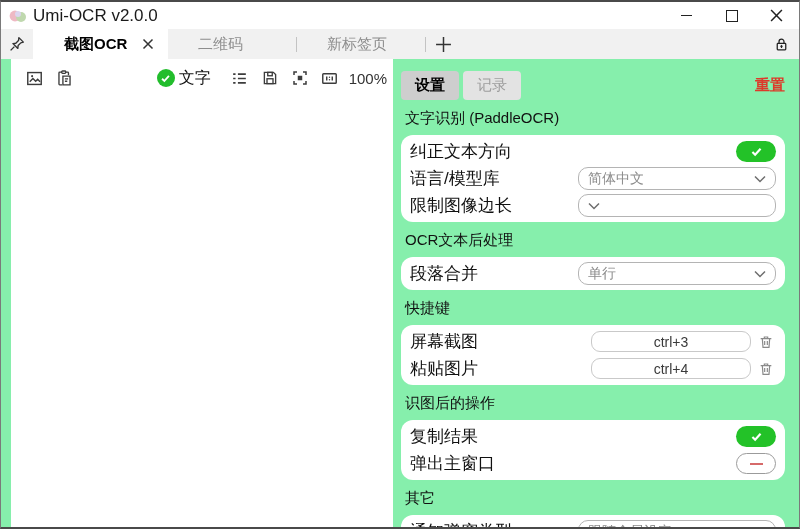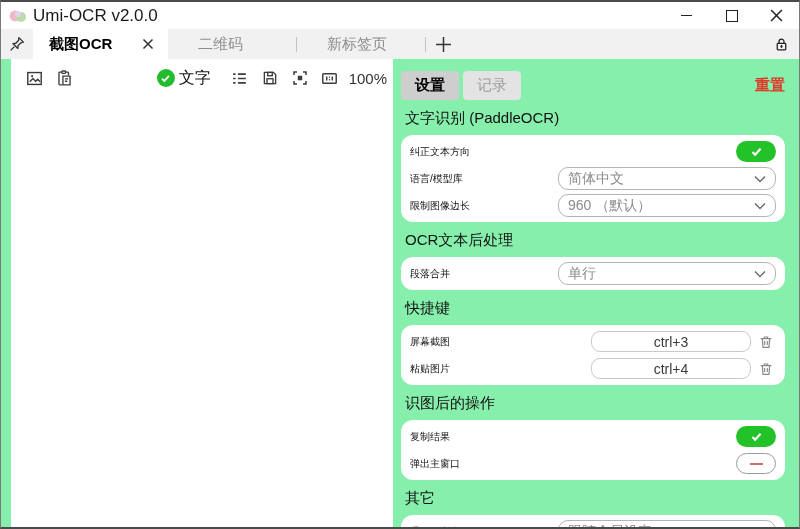--- a/index.html
+++ b/index.html
@@ -12,21 +12,21 @@
   .win-title{font-size:17px;color:#1a1a1a;}
   .win-controls{margin-left:auto;display:flex;height:100%;}
   .win-btn{width:45px;height:100%;display:flex;align-items:center;justify-content:center;cursor:default;}
   .min-glyph{width:11px;height:0;border-top:1.6px solid #222;}
   .max-glyph{width:10px;height:10px;border:1.4px solid #222;}
 
   
   .tab-bar{height:30px;background:#f1f1f1;display:flex;align-items:stretch;flex:0 0 auto;}
   .pin-btn{width:32px;display:flex;align-items:center;justify-content:center;}
   .tab{display:flex;align-items:center;font-size:15px;color:#8d8d8d;padding:0 10px;box-sizing:border-box;}
-  .tab.active{background:#ffffff;color:#000;font-weight:bold;width:135px;padding-left:16px;}
+  .tab.active{background:#ffffff;color:#000;font-weight:bold;width:135px;padding-left:31px;}
   .tab.active .tab-label{flex:1;}
   .tab.plain{width:128px;padding-left:30px;}
   .tab-close{width:20px;height:20px;display:flex;align-items:center;justify-content:center;}
   .tab-sep{width:1px;height:15px;background:#c3c3c3;align-self:center;}
   .newtab-btn{width:34px;display:flex;align-items:center;justify-content:center;}
   .lock-btn{margin-left:auto;width:36px;display:flex;align-items:center;justify-content:center;}
 
   
   .main{flex:1;display:flex;min-height:0;background:#86efac;}
 
@@ -44,24 +44,24 @@
   
   .right-panel{flex:1;min-width:0;padding:12px 14px 0 8px;overflow:hidden;}
   .settings-tabs{display:flex;align-items:center;margin-bottom:8px;}
   .stab{padding:5px 14px;border-radius:4px;font-size:15px;}
   .stab.active{background:#cecece;color:#000;font-weight:bold;}
   .stab.idle{background:#e3e3e3;color:#9d9d9d;margin-left:4px;}
   .reset-btn{margin-left:auto;font-size:15px;font-weight:bold;}
   .section-title{font-size:15px;color:#111;margin:9px 0 7px 4px;}
   .card{background:#ffffff;border-radius:12px;padding:3px 9px;margin-bottom:2px;}
   .row{display:flex;align-items:center;height:27px;}
-  .row-label{font-size:10px;color:#111;white-space:nowrap;}
+  .row-label{font-size:17px;color:#111;white-space:nowrap;}
   .ctrl{margin-left:auto;display:flex;align-items:center;}
 
-  .dropdown{width:218px;height:23px;border:1px solid #b4b4b4;border-radius:10px;background:#fff;display:flex;align-items:center;padding:4px 9px;box-sizing:border-box;}
+  .dropdown{width:198px;height:23px;border:1px solid #b4b4b4;border-radius:10px;background:#fff;display:flex;align-items:center;padding:4px 9px;box-sizing:border-box;}
   .dropdown .dd-value{font-size:14px;color:#8b8b8b;flex:1;overflow:hidden;white-space:nowrap;}
   .hotkey-input{width:160px;height:21px;border:1px solid #c9c9c9;border-radius:9px;background:#fff;display:flex;align-items:center;justify-content:center;font-size:14px;color:#3a3a3a;box-sizing:border-box;}
   .trash-btn{width:20px;height:20px;margin-left:5px;display:flex;align-items:center;justify-content:center;}
 
   .toggle{width:40px;height:21px;border-radius:11px;display:flex;align-items:center;justify-content:center;box-sizing:border-box;}
   .toggle.on{background:#23c228;}
   .toggle.off{background:#fff;border:1.5px solid #9b9b9b;}
   .minus-glyph{width:13px;height:0;border-top:2px solid #d66a6a;}
 
   svg{display:block;}
@@ -239,21 +239,20 @@
               <svg width="12" height="8" viewBox="0 0 12 8" fill="none" stroke="#6e6e6e" stroke-width="1.5">
                   <path d="M1 1.5l5 5 5-5"></path>
                 </svg>
             </span>
           </span>
         </div>
         <div class="row">
           <span class="row-label">限制图像边长</span>
           <span class="ctrl">
             <span class="dropdown">
-              <span class="dd-value">960 （默认）</span>
               <svg width="12" height="8" viewBox="0 0 12 8" fill="none" stroke="#6e6e6e" stroke-width="1.5">
                   <path d="M1 1.5l5 5 5-5"></path>
                 </svg>
             </span>
           </span>
         </div>
       </div>
 
       <div class="section-title">OCR文本后处理</div>
       <div class="card">

